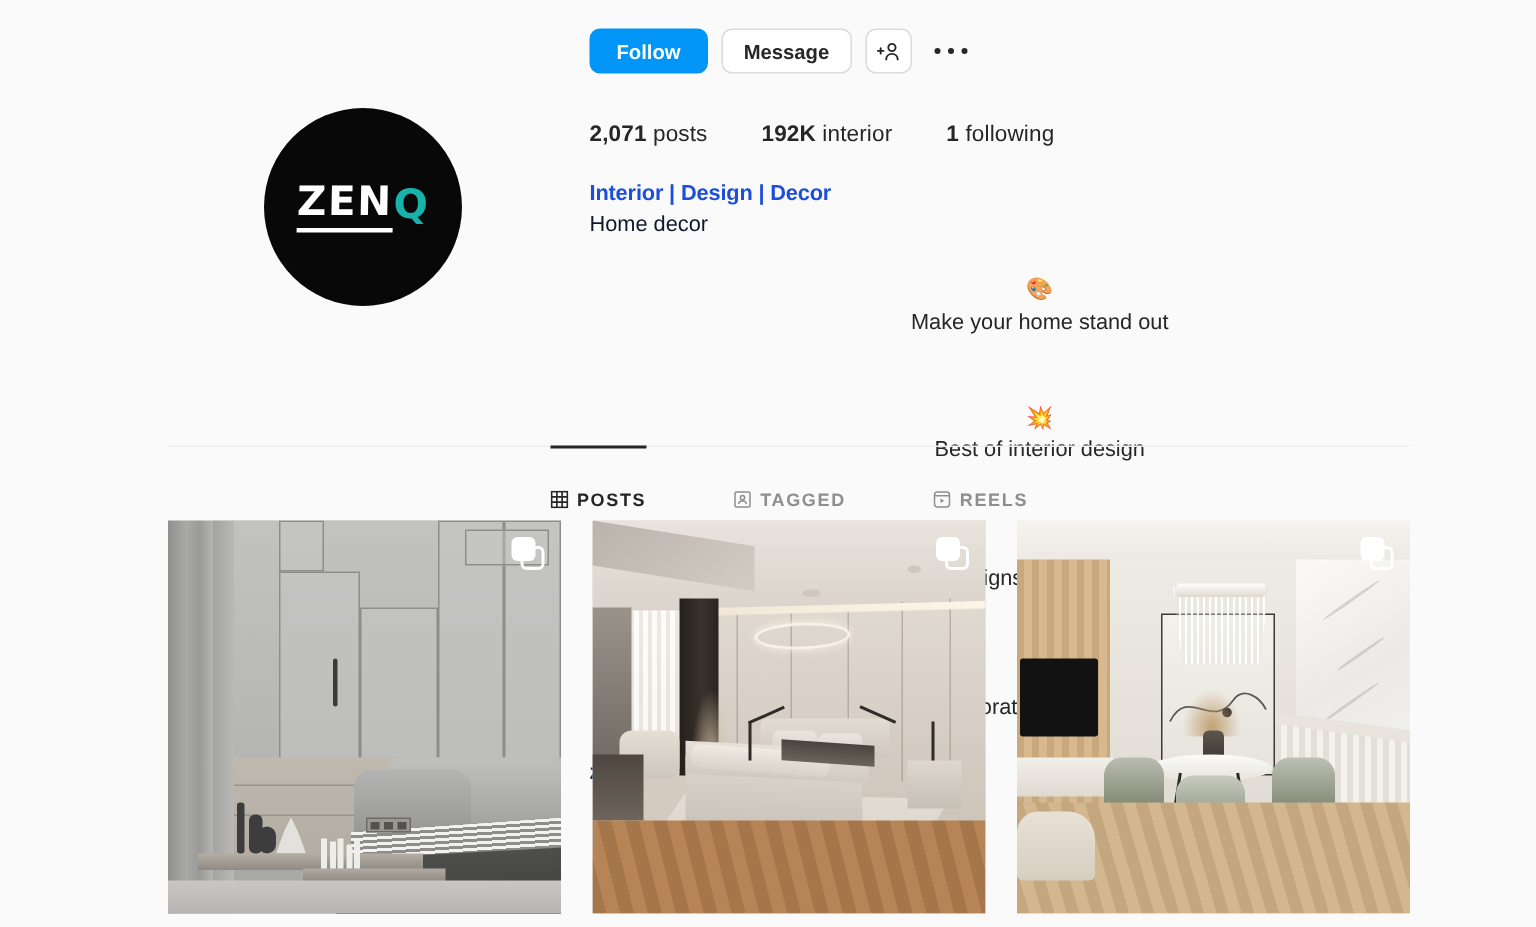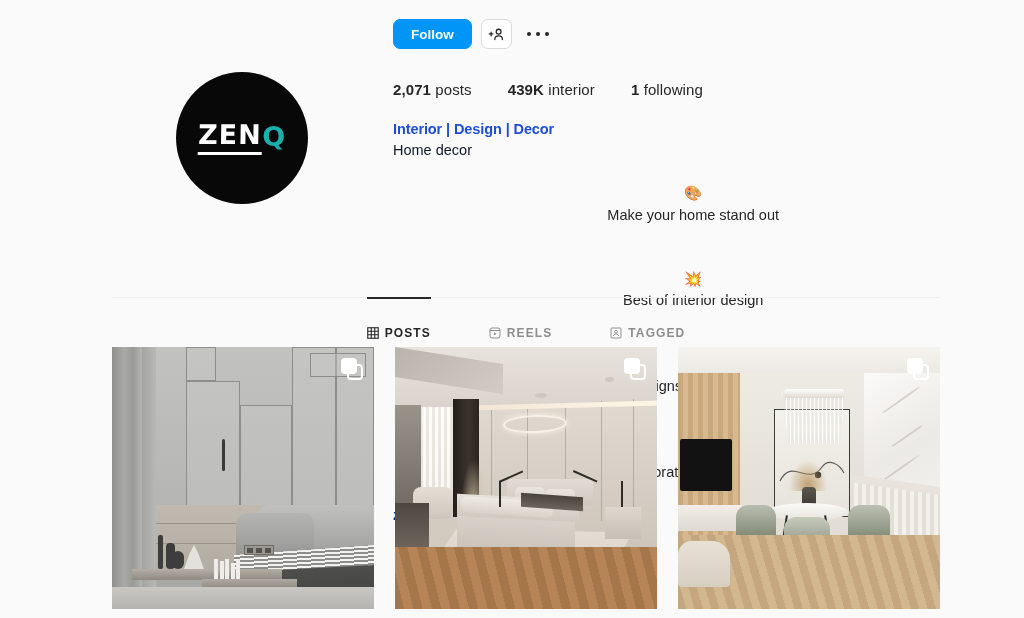--- a/index.html
+++ b/index.html
@@ -410,20 +410,21 @@
             <span class="logo-q">Q</span>
         </div>
       </div>
     </div>
 
     <div class="info-col">
 
       <div class="name-row">
 
         <button class="btn btn-follow">Follow</button>
+        <button class="btn">Message</button>
 
         <button class="btn btn-icon">
           <span>
             <svg width="17" height="17" viewBox="0 0 24 24" fill="none" stroke="#262626" stroke-width="1.8" stroke-linecap="round" stroke-linejoin="round">
               <circle cx="15" cy="8" r="3.4"></circle>
               <path d="M9.6 19.2c0-3 2.4-5.2 5.4-5.2s5.4 2.2 5.4 5.2"></path>
               <path d="M4.4 8.6v5.2M1.8 11.2H7"></path>
             </svg>
           </span>
         </button>
@@ -436,21 +437,21 @@
             </span>
         </button>
       </div>
 
       <div class="stats-row">
         <div class="stat">
           <b>2,071</b>
           <span>posts</span>
         </div>
         <div class="stat">
-          <b>439K</b>
+          <b>192K</b>
           <span>interior</span>
         </div>
         <div class="stat">
           <b>1</b>
           <span>following</span>
         </div>
       </div>
 
       <div class="bio">
         <div class="bio-title">Interior | Design | Decor</div>
@@ -482,42 +483,42 @@
     <div class="tabs">
 
       <div class="tab active">
         <span>
           <svg width="12" height="12" viewBox="0 0 24 24" fill="none" stroke="#262626" stroke-width="2.2">
             <rect x="1.5" y="1.5" width="21" height="21"></rect>
             <path d="M8.5 1.5v21M15.5 1.5v21M1.5 8.5h21M1.5 15.5h21"></path>
           </svg>
         </span>
         <span>POSTS</span>
+      </div>
+
+      <div class="tab">
+        <span>
+          <svg width="12" height="12" viewBox="0 0 24 24" fill="none" stroke="#8e8e8e" stroke-width="2" stroke-linejoin="round">
+            <rect x="2" y="2" width="20" height="20" rx="2"></rect>
+            <circle cx="12" cy="9.5" r="2.8"></circle>
+            <path d="M7 18c0-2.6 2.2-4 5-4s5 1.4 5 4"></path>
+          </svg>
+        </span>
+        <span>TAGGED</span>
       </div>
 
       <div class="tab">
         <span>
           <svg width="12" height="12" viewBox="0 0 24 24" fill="none" stroke="#8e8e8e" stroke-width="2" stroke-linejoin="round">
             <rect x="2" y="2" width="20" height="20" rx="4"></rect>
             <path d="M2 7h20"></path>
             <path d="M10 10.5l5 3-5 3z" fill="#8e8e8e" stroke="none"></path>
           </svg>
         </span>
         <span>REELS</span>
-      </div>
-
-      <div class="tab">
-        <span>
-          <svg width="12" height="12" viewBox="0 0 24 24" fill="none" stroke="#8e8e8e" stroke-width="2" stroke-linejoin="round">
-            <rect x="2" y="2" width="20" height="20" rx="2"></rect>
-            <circle cx="12" cy="9.5" r="2.8"></circle>
-            <path d="M7 18c0-2.6 2.2-4 5-4s5 1.4 5 4"></path>
-          </svg>
-        </span>
-        <span>TAGGED</span>
       </div>
     </div>
   </div>
 
   <div class="grid">
 
     <div class="tile t1">
       <div class="scene">
         <div class="wall"></div>
         <div class="panel" style="left:74px;top:34px;width:54px;height:126px;"></div>

